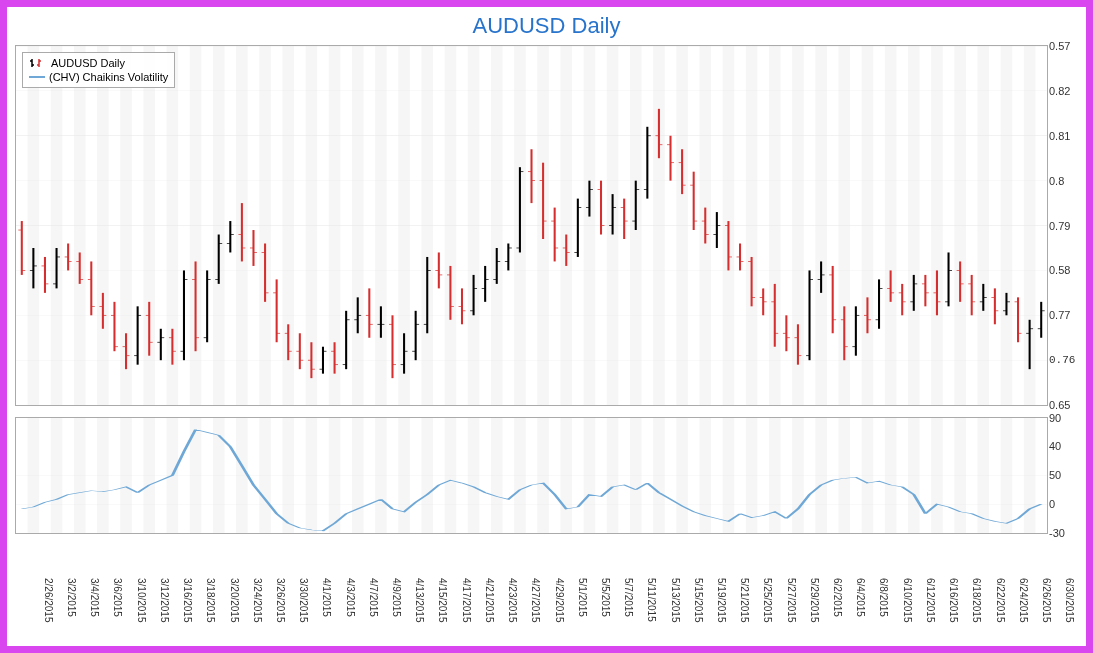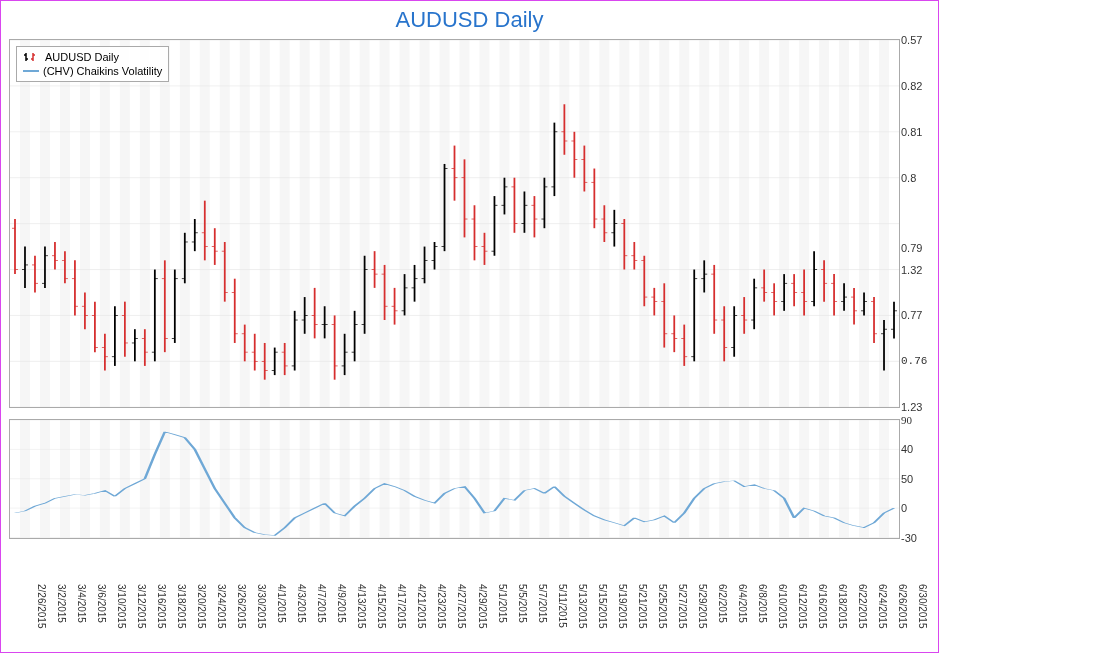--- a/index.html
+++ b/index.html
@@ -2,23 +2,23 @@
 <html><head>
 <meta charset="utf-8">
 <style>
   body {
     margin: 0;
     padding: 0;
     font-family: Arial, sans-serif;
     background: #fff;
   }
   .chart-container {
-    width: 939px;
+    width: 1093px;
     height: 653px;
-    border: 1px solid #d946ef;
+    border: 7px solid #d946ef;
     box-sizing: border-box;
     position: relative;
     background: #fff;
   }
   .title {
     text-align: center;
     font-size: 22px;
     color: #2874cc;
     padding: 6px 0 2px 0;
     font-weight: normal;
@@ -442,25 +442,25 @@
           <line x1="968.5393258426967" y1="712.4999999999995" x2="971.9101123595507" y2="712.4999999999995" stroke="#d62e2e" stroke-width="2"></line>
           <line x1="971.9101123595507" y1="799.9999999999998" x2="975.2808988764046" y2="799.9999999999998" stroke="#d62e2e" stroke-width="2"></line>
           <line x1="983.1460674157304" y1="762.4999999999997" x2="983.1460674157304" y2="899.9999999999999" stroke="#000000" stroke-width="2"></line>
           <line x1="979.7752808988764" y1="799.9999999999998" x2="983.1460674157304" y2="799.9999999999998" stroke="#000000" stroke-width="2"></line>
           <line x1="983.1460674157304" y1="787.4999999999997" x2="986.5168539325844" y2="787.4999999999997" stroke="#000000" stroke-width="2"></line>
           <line x1="994.3820224719102" y1="712.4999999999995" x2="994.3820224719102" y2="812.4999999999998" stroke="#000000" stroke-width="2"></line>
           <line x1="991.0112359550562" y1="787.4999999999997" x2="994.3820224719102" y2="787.4999999999997" stroke="#000000" stroke-width="2"></line>
           <line x1="994.3820224719102" y1="737.4999999999997" x2="997.7528089887642" y2="737.4999999999997" stroke="#000000" stroke-width="2"></line>
         </svg>
       <div class="ylabels" id="upper-ylabels">
-          <div class="ylabel" style="top: 100%;">1.23</div>
+          <div class="ylabel" style="top: 100%;">0.65</div>
           <div class="ylabel" style="top: 87.5%; font-family: Liberation Mono, monospace;">0.76</div>
           <div class="ylabel" style="top: 75%;">0.77</div>
-          <div class="ylabel" style="top: 62.5%;">1.32</div>
-          <div class="ylabel" style="top: 50%; margin-top: 24px;">0.79</div>
+          <div class="ylabel" style="top: 62.5%;">0.58</div>
+          <div class="ylabel" style="top: 50%;">0.79</div>
           <div class="ylabel" style="top: 37.5%;">0.8</div>
           <div class="ylabel" style="top: 25%;">0.81</div>
           <div class="ylabel" style="top: 12.5%;">0.82</div>
           <div class="ylabel" style="top: 0%;">0.57</div>
         </div>
     </div>
 
     <div class="lower-panel">
       <svg id="lower-svg" width="100%" height="100%" preserveAspectRatio="none" viewBox="0 0 1000 1000">
           <rect x="11.235955056179776" y="0" width="11.235955056179776" height="1000" fill="#f6f6f6"></rect>
@@ -512,21 +512,21 @@
           <line x1="0" y1="500" x2="1000" y2="500" stroke="#e5e5e5" stroke-width="1"></line>
           <line x1="0" y1="250" x2="1000" y2="250" stroke="#e5e5e5" stroke-width="1"></line>
           <line x1="0" y1="0" x2="1000" y2="0" stroke="#e5e5e5" stroke-width="1"></line>
           <path d="M5.617977528089888 791.6666666666666 L16.853932584269664 775 L28.08988764044944 733.3333333333333 L39.325842696629216 708.3333333333333 L50.56179775280899 666.6666666666667 L61.79775280898877 650 L73.03370786516854 633.3333333333334 L84.26966292134833 641.6666666666667 L95.50561797752809 625 L106.74157303370788 600 L117.97752808988764 650 L129.21348314606743 583.3333333333333 L140.4494382022472 541.6666666666667 L151.68539325842696 500 L162.92134831460675 291.66666666666663 L174.15730337078654 100 L185.3932584269663 125 L196.62921348314606 150 L207.86516853932585 250 L219.10112359550564 416.66666666666663 L230.3370786516854 583.3333333333333 L241.57303370786516 708.3333333333333 L252.80898876404495 833.3333333333334 L264.0449438202248 916.6666666666666 L275.28089887640454 958.3333333333334 L286.5168539325843 975 L297.75280898876406 983.3333333333334 L308.9887640449439 916.6666666666666 L320.22471910112364 833.3333333333334 L331.4606741573034 791.6666666666666 L342.6966292134832 750 L353.932584269663 708.3333333333333 L365.16853932584274 791.6666666666666 L376.4044943820225 816.6666666666667 L387.64044943820227 733.3333333333333 L398.8764044943821 666.6666666666667 L410.11235955056185 583.3333333333333 L421.3483146067416 541.6666666666667 L432.58426966292143 566.6666666666666 L443.8202247191012 600 L455.05617977528095 650 L466.2921348314607 683.3333333333334 L477.5280898876405 708.3333333333333 L488.7640449438203 625 L500.00000000000006 583.3333333333333 L511.2359550561798 566.6666666666666 L522.4719101123596 666.6666666666667 L533.7078651685393 791.6666666666666 L544.9438202247192 775 L556.179775280899 666.6666666666667 L567.4157303370787 683.3333333333334 L578.6516853932585 600 L589.8876404494382 583.3333333333333 L601.123595505618 625 L612.3595505617978 566.6666666666666 L623.5955056179776 650 L634.8314606741574 708.3333333333333 L646.0674157303372 766.6666666666666 L657.3033707865169 816.6666666666667 L668.5393258426967 850 L679.7752808988765 875 L691.0112359550562 900 L702.247191011236 833.3333333333334 L713.4831460674158 866.6666666666666 L724.7191011235956 850 L735.9550561797754 816.6666666666667 L747.1910112359551 875 L758.4269662921349 791.6666666666666 L769.6629213483146 666.6666666666667 L780.8988764044944 583.3333333333333 L792.1348314606743 541.6666666666667 L803.370786516854 525 L814.6067415730338 516.6666666666667 L825.8426966292136 566.6666666666666 L837.0786516853933 550 L848.3146067415731 583.3333333333333 L859.550561797753 600 L870.7865168539327 666.6666666666667 L882.0224719101125 833.3333333333334 L893.2584269662922 750 L904.494382022472 775 L915.7303370786518 816.6666666666667 L926.9662921348315 833.3333333333334 L938.2022471910113 875 L949.438202247191 900 L960.6741573033709 916.6666666666666 L971.9101123595507 875 L983.1460674157304 791.6666666666666 L994.3820224719102 750 " fill="none" stroke="#6fa8d6" stroke-width="3"></path>
         </svg>
       <div class="ylabels" id="lower-ylabels">
           <div class="ylabel" style="top: 100%;">-30</div>
           <div class="ylabel" style="top: 75%;">0</div>
           <div class="ylabel" style="top: 50%;">50</div>
           <div class="ylabel" style="top: 25%;">40</div>
-          <div class="ylabel" style="top: 0%; font-family: Liberation Serif, serif;">90</div>
+          <div class="ylabel" style="top: 0%;">90</div>
         </div>
     </div>
 
   </div>
 
   <div class="xlabels" id="xlabels">
       <div class="xlabel" style="left: 0.561798%; top: 0px;">2/26/2015</div>
       <div class="xlabel" style="left: 2.80899%; top: 0px;">3/2/2015</div>
       <div class="xlabel" style="left: 5.05618%; top: 0px;">3/4/2015</div>
       <div class="xlabel" style="left: 7.30337%; top: 0px;">3/6/2015</div>

